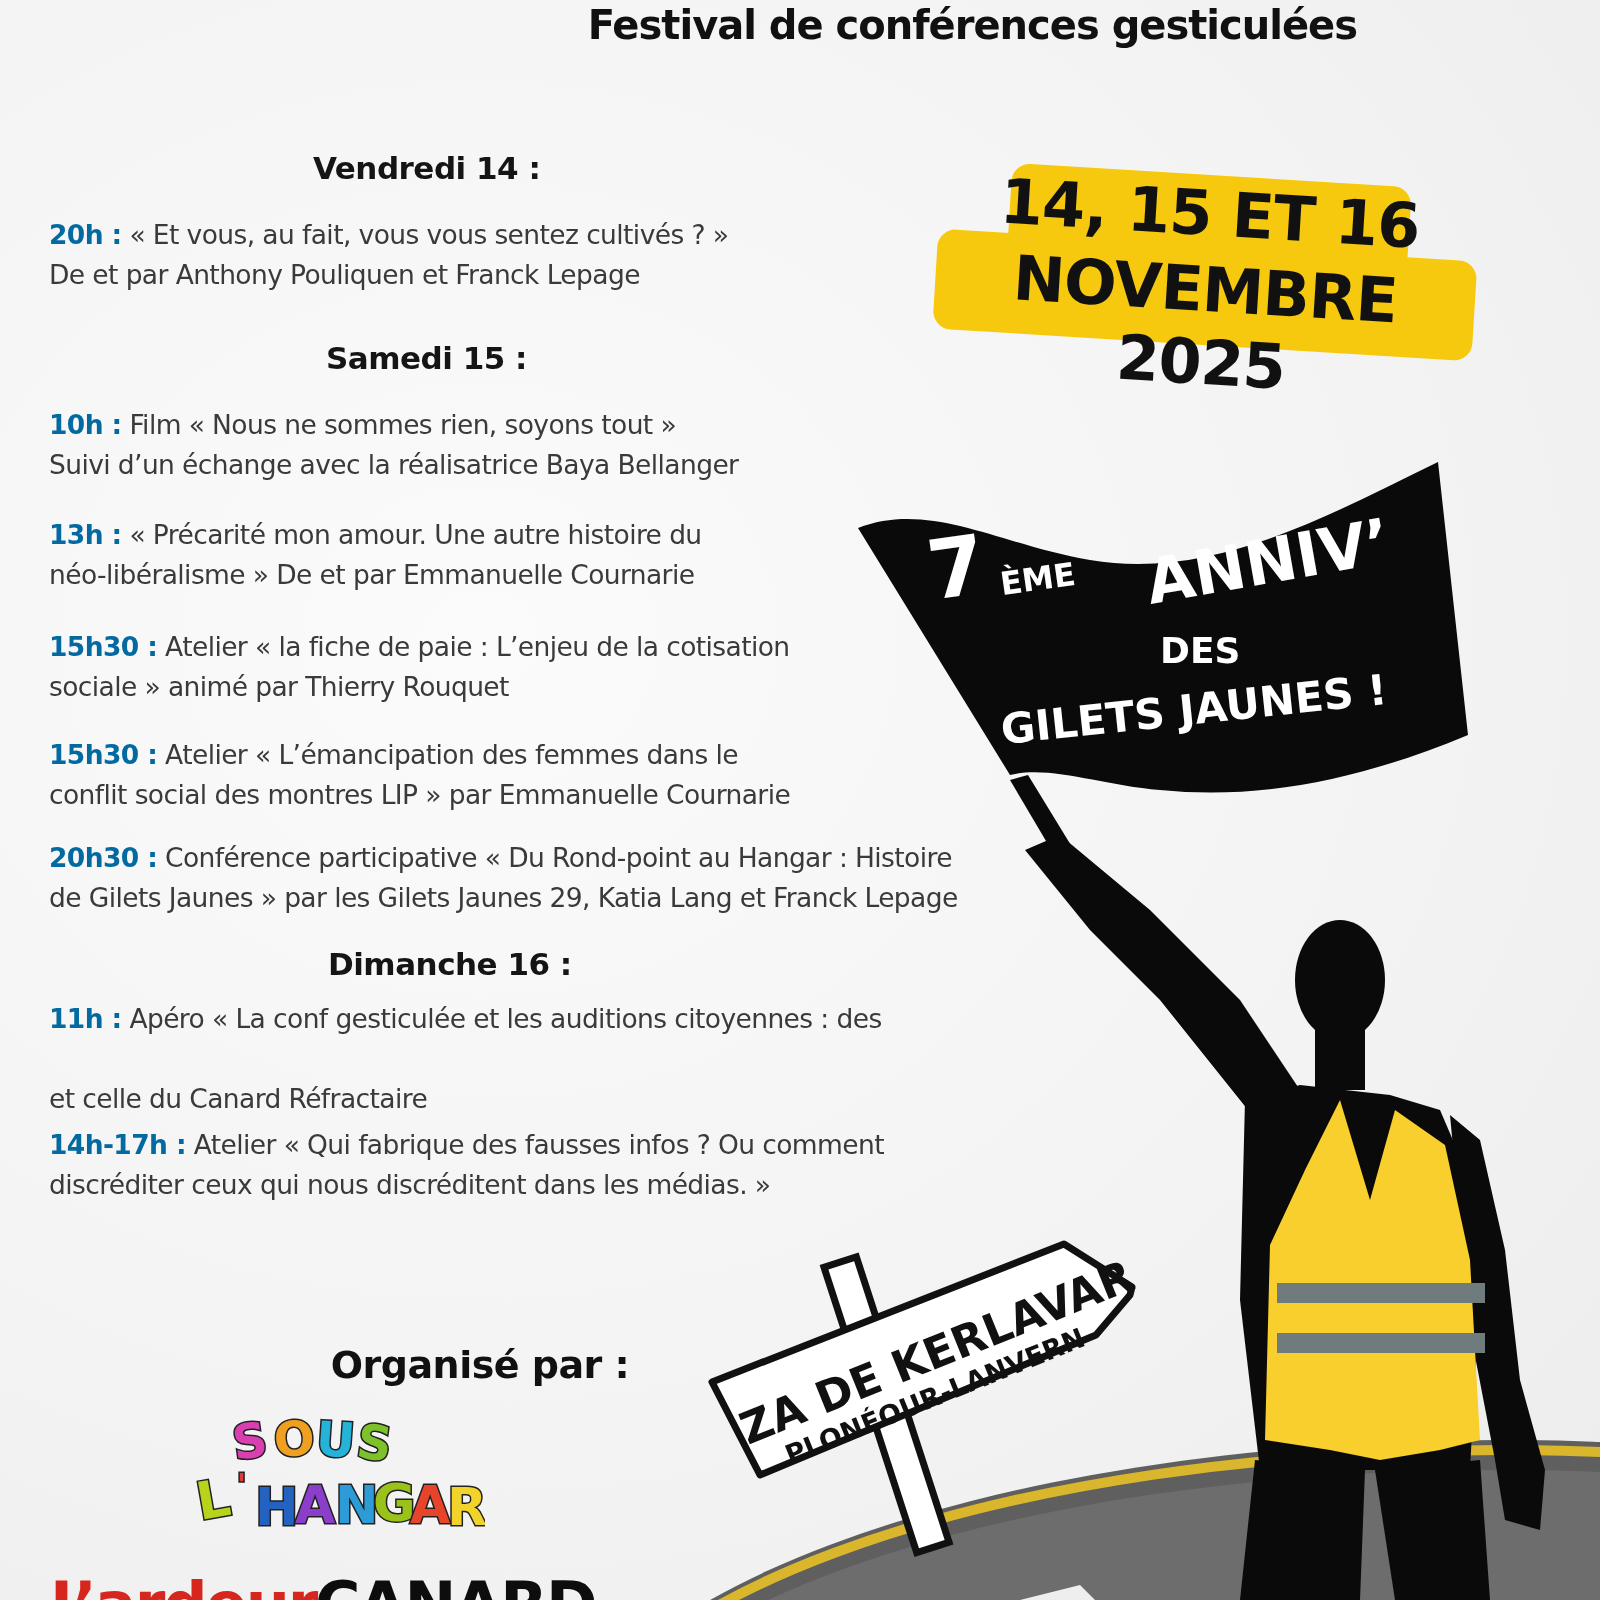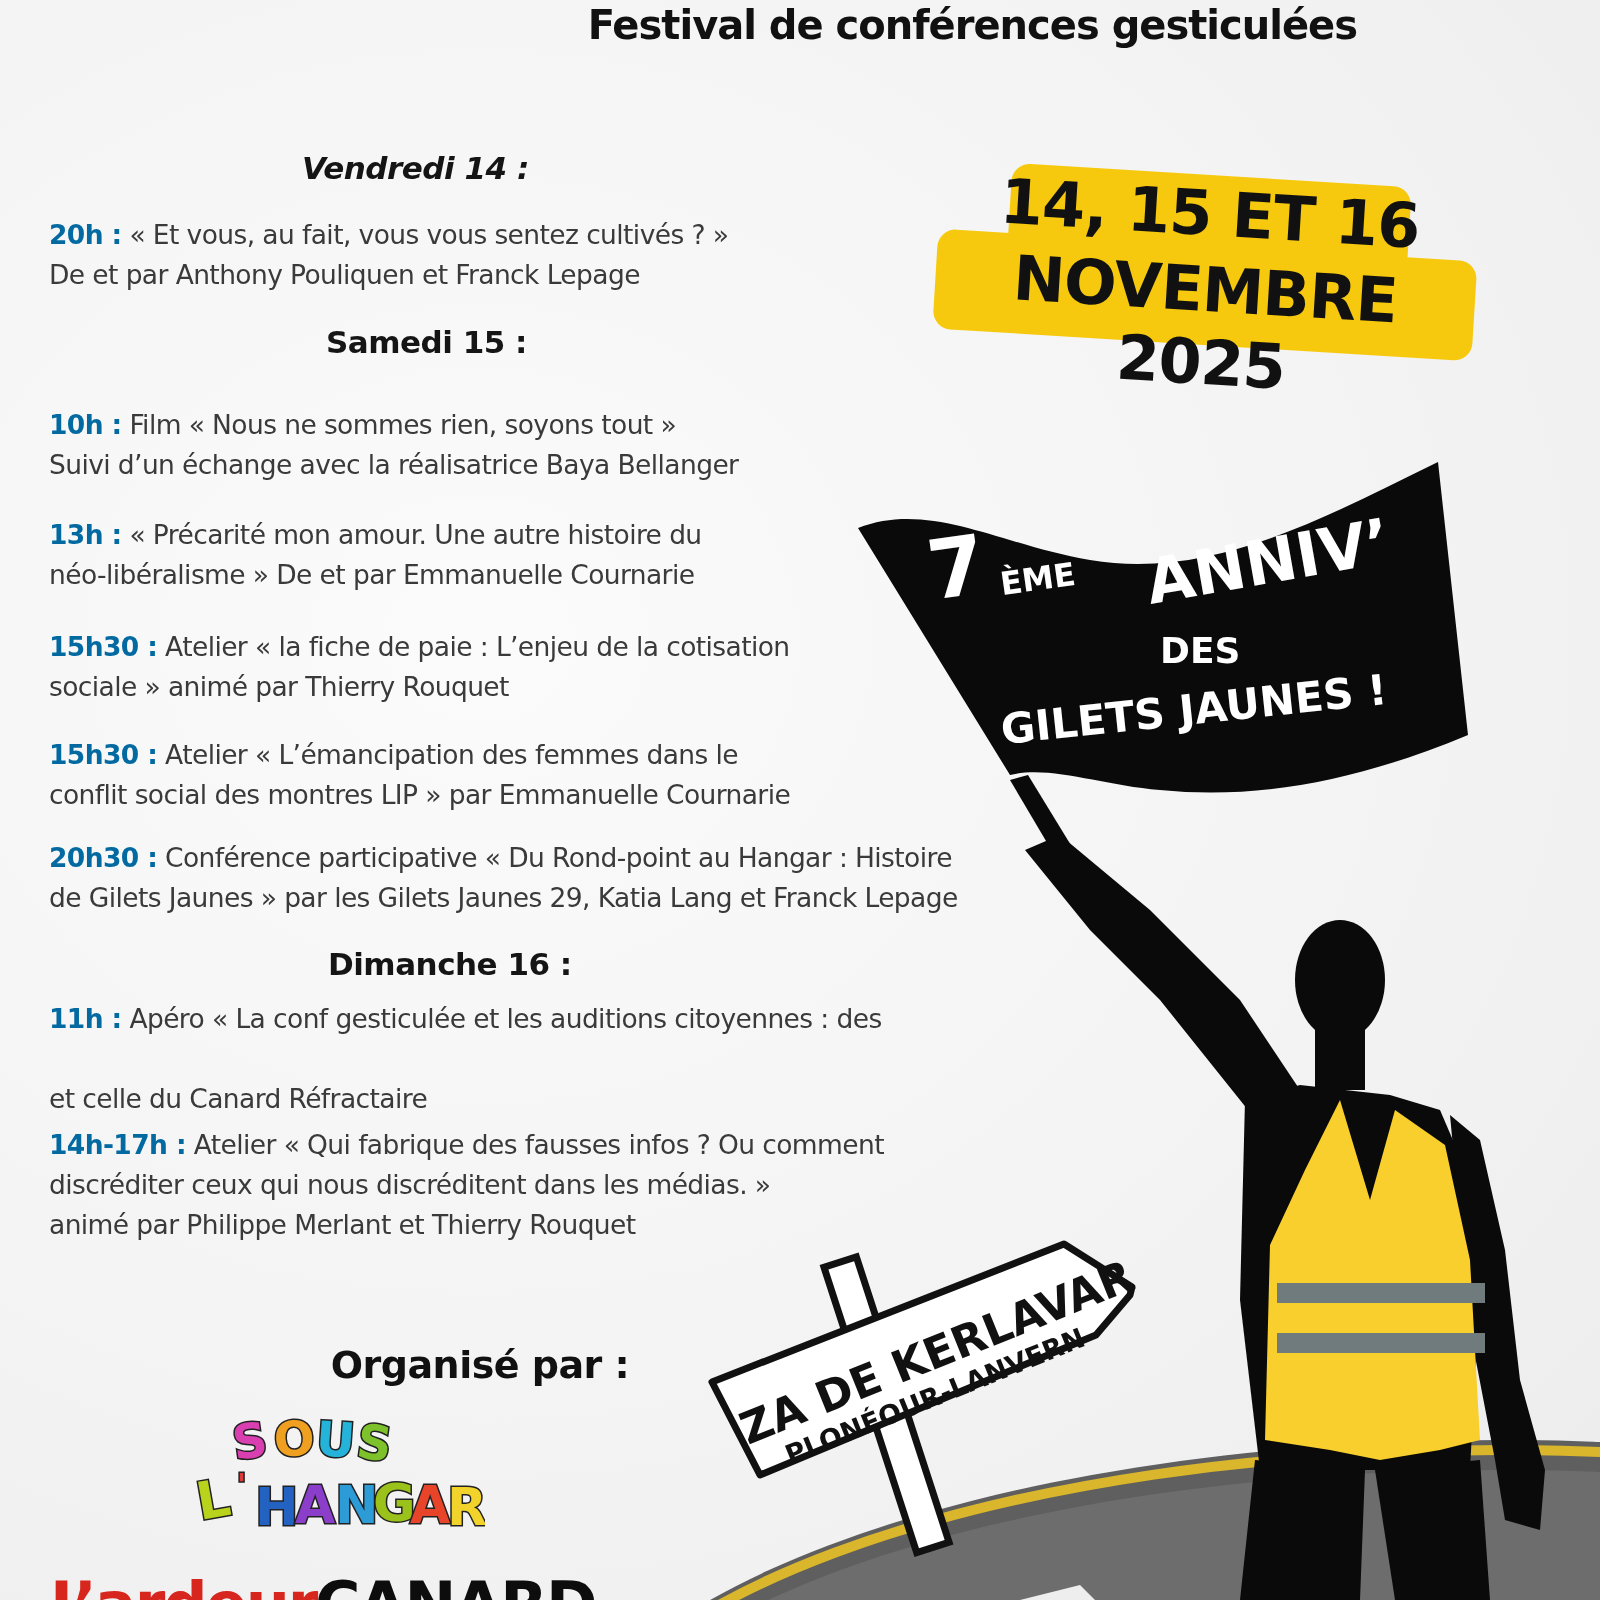--- a/index.html
+++ b/index.html
@@ -59,28 +59,28 @@
     font-weight: bold; font-size: 62px; color: #111; letter-spacing: -1px;
   }
   .art { position: absolute; left: 0; top: 0; width: 1600px; height: 1600px; }
   .flag-text { position: absolute; color: #fff; font-weight: bold; }
 </style>
 </head>
 <body>
 
 <div class="title">Festival de conférences gesticulées</div>
 
-<div class="day" style="left:302px; top:150px;font-style:italic;">Vendredi 14 :</div>
+<div class="day" style="left:313px; top:150px;">Vendredi 14 :</div>
 <div class="event" style="top:215px;">
   <span class="time">20h :</span>
   <span>« Et vous, au fait, vous vous sentez cultivés ? »</span><br>
   <span>De et par Anthony Pouliquen et Franck Lepage</span>
 </div>
 
-<div class="day" style="left:326px; top:324px;">Samedi 15 :</div>
+<div class="day" style="left:326px; top:340px;">Samedi 15 :</div>
 <div class="event" style="top:405px;">
   <span class="time">10h :</span>
   <span>Film « Nous ne sommes rien, soyons tout »</span><br>
   <span>Suivi d’un échange avec la réalisatrice Baya Bellanger</span>
 </div>
 <div class="event" style="top:515px;">
   <span class="time">13h :</span>
   <span>« Précarité mon amour. Une autre histoire du</span><br>
   <span>néo-libéralisme » De et par Emmanuelle Cournarie</span>
 </div>
@@ -104,21 +104,20 @@
 <div class="event" style="top:951px;margin-top:48px;">
   <span class="time">11h :</span>
   <span>Apéro « La conf gesticulée et les auditions citoyennes : des</span><br>
   <br>
   <span>et celle du Canard Réfractaire</span>
 </div>
 <div class="event" style="top:1125px;">
   <span class="time">14h-17h :</span>
   <span>Atelier « Qui fabrique des fausses infos ? Ou comment</span><br>
   <span>discréditer ceux qui nous discréditent dans les médias. »</span><br>
-  <span>animé par Philippe Merlant et Thierry Rouquet</span>
 </div>
 
 <div class="organised" style="left:0; width:960px;">Organisé par :</div>
 
 <svg class="hangar-logo" viewBox="0 0 290 125">
   <g font-family="DejaVu Sans, sans-serif" font-weight="bold" stroke="#222" stroke-width="3" paint-order="stroke">
     <text x="40" y="45" font-size="48" fill="#d93fb0" transform="rotate(-8 40 45)">S</text>
     <text x="80" y="42" font-size="48" fill="#f0a020" transform="rotate(-4 80 42)">O</text>
     <text x="120" y="40" font-size="48" fill="#26b3d9" transform="rotate(4 120 40)">U</text>
     <text x="160" y="42" font-size="48" fill="#7dc22b" transform="rotate(8 160 42)">S</text>

